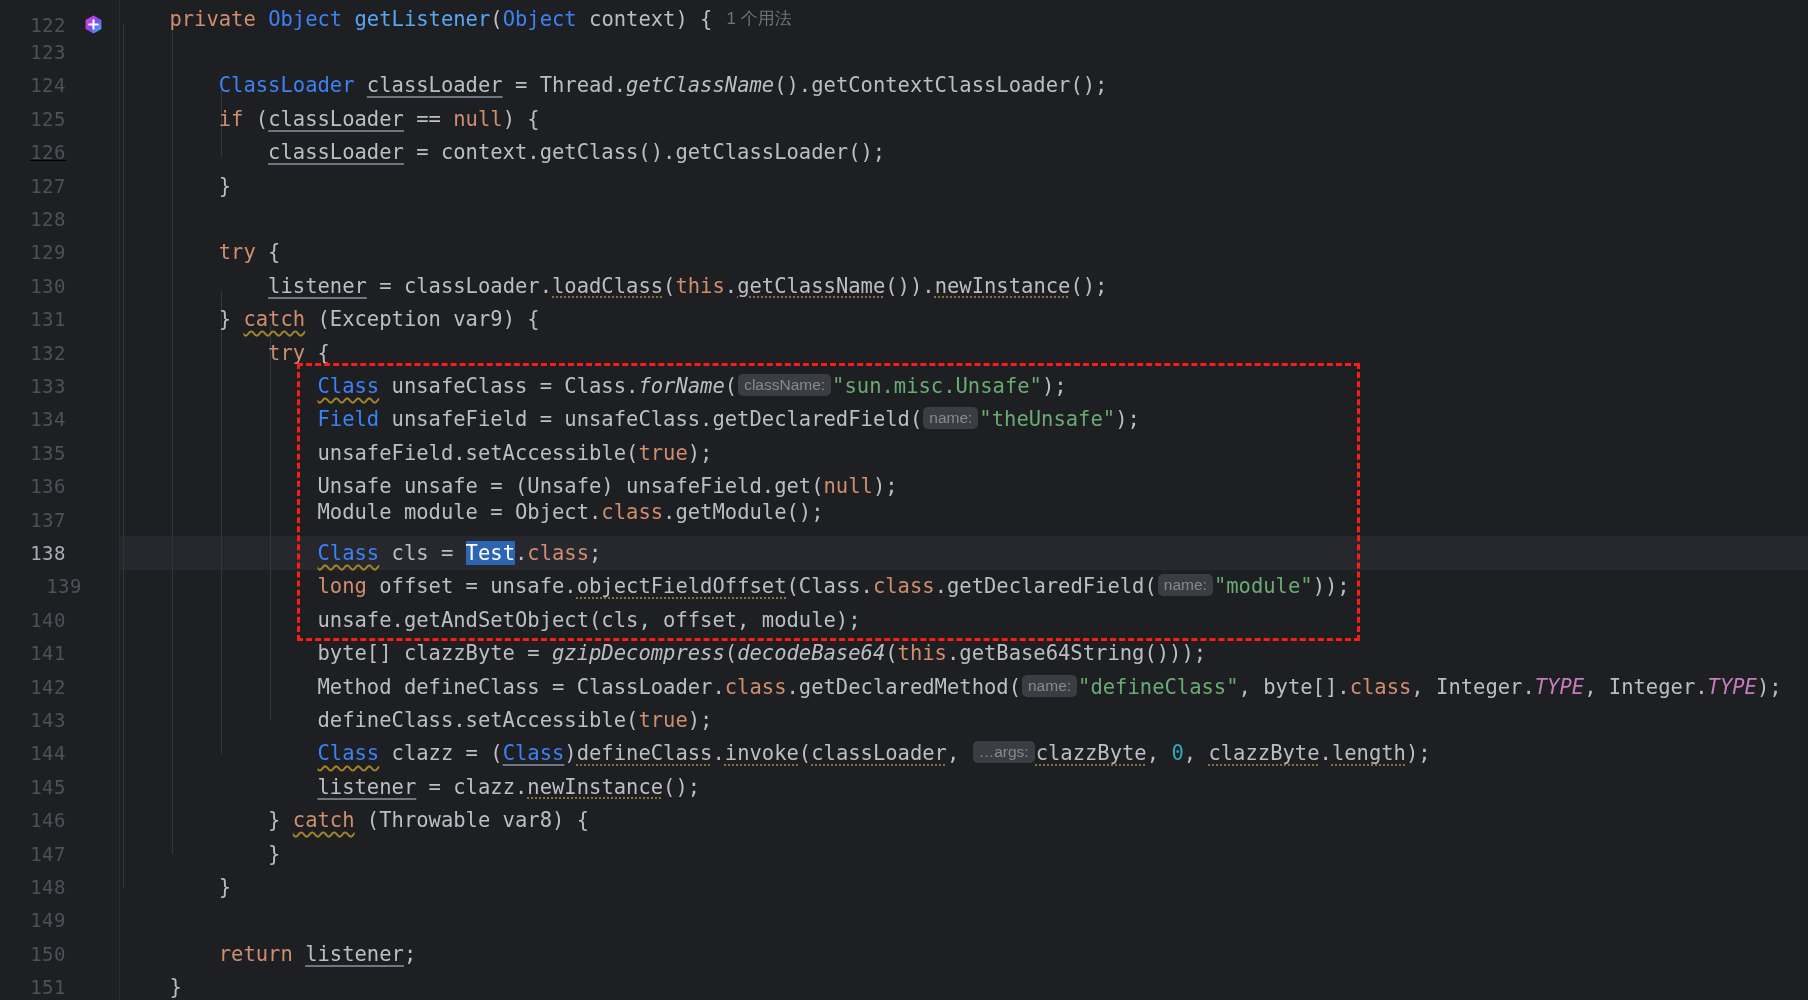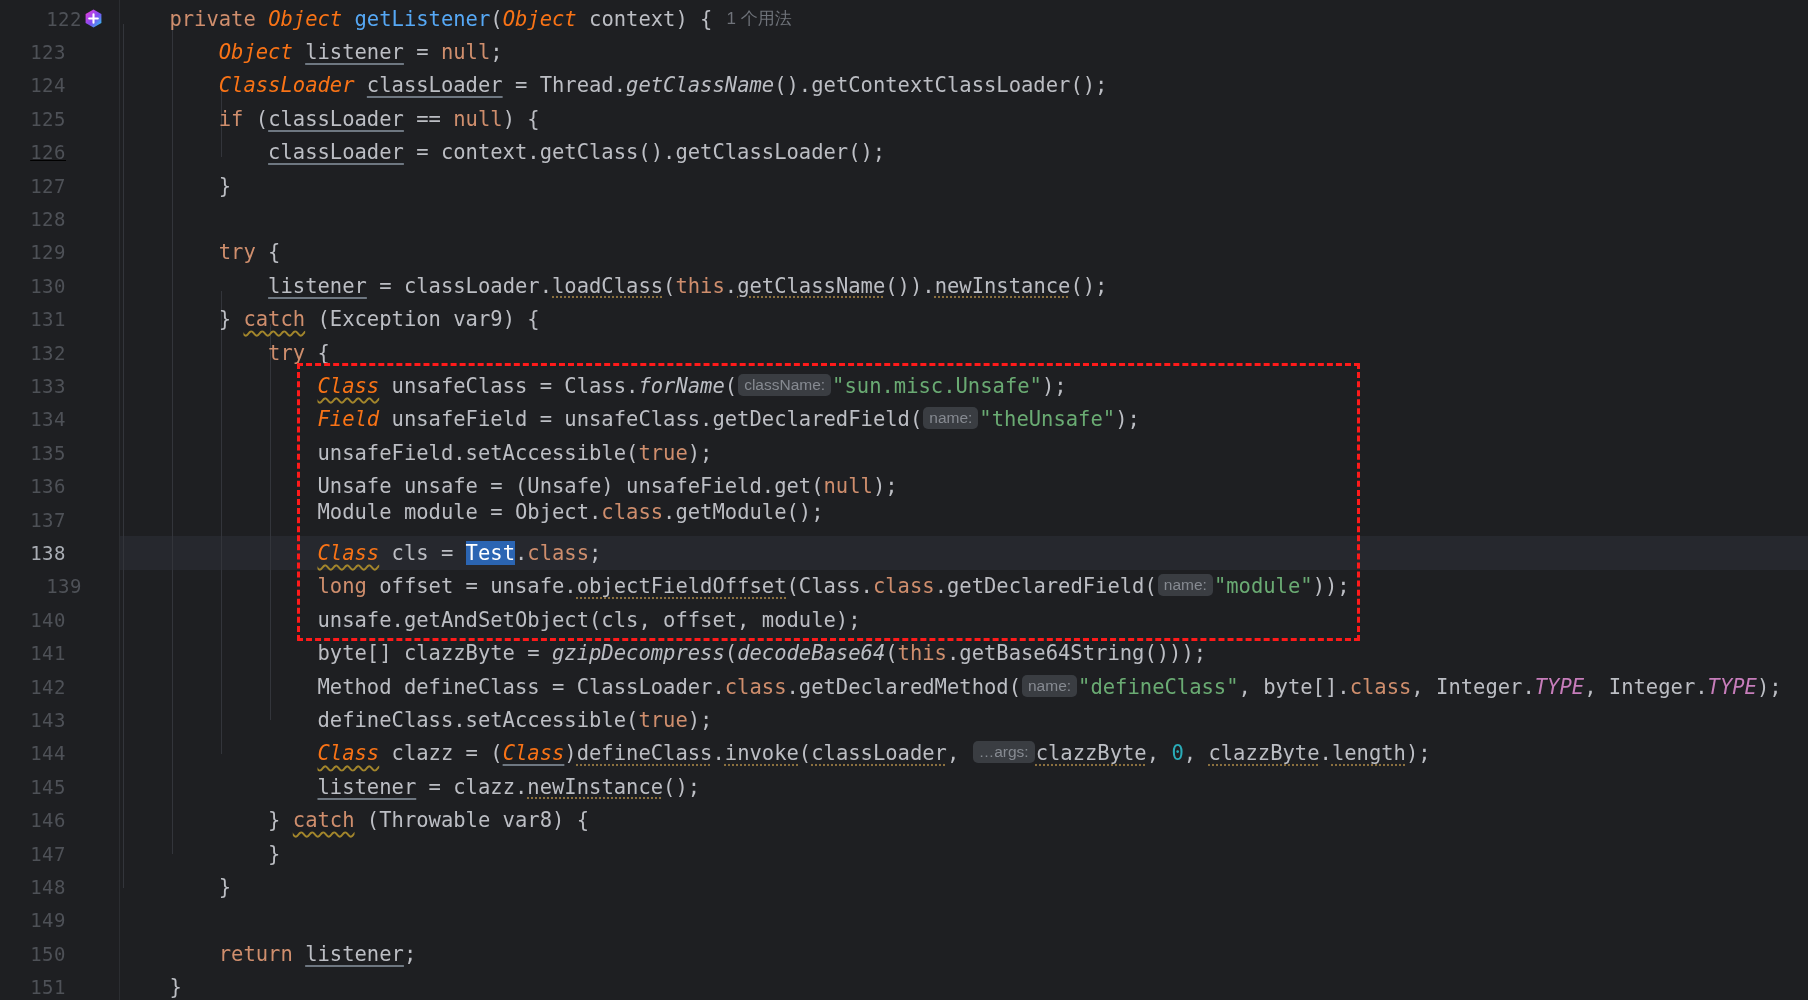--- a/index.html
+++ b/index.html
@@ -82,21 +82,21 @@
   
   .indent-guide {
     position: absolute;
     width: 1px;
     background: #33353B;
   }
 
   
   .kw       { color: #CF8E6D; }            
   .plain    { color: #BCBEC4; }            
-  .type     { color: #f97316; font-style: italic; }
+  .type     { color: #3b82f6; }
   .method   { color: #56A8F5; text-align: center; }
   .str      { color: #6AAB73; }            
   .num      { color: #2AACB8; }            
   .field    { color: #C77DBB; }            
   .classkw  { color: #CF8E6D; }            
   .ital     { font-style: italic; }
   .under    { text-decoration: underline; text-decoration-color: #6E7781; text-underline-offset: 4px; }
   .sel      { background: #2B65B3; color: #FFFFFF; }
 
   
@@ -151,21 +151,21 @@
 </style>
 </head>
 <body>
 
 <div id="editor">
 
   <div class="current-line-bg" id="curline" style="top: 536.4px;"></div>
 
   <div class="gutter">
     <div class="gutter-sep" style="left:119px"></div>
-  <div class="gutter-line" style="top: 2px; padding-left: 16px;">
+  <div class="gutter-line" style="top: 8px;">
         <div class="lineno">122</div>
         <div class="gutter-icon"><svg width="19" height="19" viewBox="0 0 19 19">
             <defs>
               <linearGradient id="g1" x1="0" y1="0" x2="1" y2="1">
                 <stop offset="0%" stop-color="#F23CD9"></stop>
                 <stop offset="55%" stop-color="#7D4BF0"></stop>
                 <stop offset="100%" stop-color="#21D8F0"></stop>
               </linearGradient>
             </defs>
             <polygon points="9.5,0.6 17.4,5.1 17.4,13.9 9.5,18.4 1.6,13.9 1.6,5.1" fill="url(#g1)"></polygon>
@@ -262,21 +262,20 @@
     </div>
 
   <div class="indent-guide" style="left:123px; top:24px; height:864px;"></div>
   <div class="indent-guide" style="left:172px; top:24px; height:830px;"></div>
   <div class="indent-guide" style="left:221px; top:291px; height:463px;"></div>
   <div class="indent-guide" style="left:221px; top:90px; height:67px;"></div>
   <div class="indent-guide" style="left:270px; top:324px; height:396px;"></div>
 
   <div class="code-area" id="code">
       <div class="code-line" style="top: 2px;"><span class="code-text"><span class="plain">    </span><span class="kw">private</span><span class="plain"> </span><span class="type">Object</span><span class="plain"> </span><span class="method">getListener</span><span class="plain">(</span><span class="type">Object</span><span class="plain"> context) {</span><span class="usages">1 个用法</span></span></div>
-      <div class="code-line" style="top: 35.4px;"><span class="code-text"><span class="plain">        </span><span class="type">Object</span><span class="plain"> </span><span class="plain under">listener</span><span class="plain"> = </span><span class="kw">null</span><span class="plain">;</span></span></div>
       <div class="code-line" style="top: 68.8px;"><span class="code-text"><span class="plain">        </span><span class="type">ClassLoader</span><span class="plain"> </span><span class="plain under">classLoader</span><span class="plain"> = </span><span class="plain">Thread.</span><span class="plain ital">getClassName</span><span class="plain">().getContextClassLoader();</span></span></div>
       <div class="code-line" style="top: 102.2px;"><span class="code-text"><span class="plain">        </span><span class="kw">if</span><span class="plain"> (</span><span class="plain under">classLoader</span><span class="plain"> == </span><span class="kw">null</span><span class="plain">) {</span></span></div>
       <div class="code-line" style="top: 135.6px;"><span class="code-text"><span class="plain">            </span><span class="plain under">classLoader</span><span class="plain"> = context.getClass().getClassLoader();</span></span></div>
       <div class="code-line" style="top: 169px;"><span class="code-text"><span class="plain">        </span><span class="plain">}</span></span></div>
       <div class="code-line" style="top: 202.4px;"><span class="code-text"></span></div>
       <div class="code-line" style="top: 235.8px;"><span class="code-text"><span class="plain">        </span><span class="kw">try</span><span class="plain"> {</span></span></div>
       <div class="code-line" style="top: 269.2px;"><span class="code-text"><span class="plain">            </span><span class="plain under">listener</span><span class="plain"> = </span><span class="plain">classLoader.</span><span class="plain dotted">loadClass</span><span class="plain">(</span><span class="kw">this</span><span class="plain">.</span><span class="plain dotted">getClassName</span><span class="plain">()).</span><span class="plain dotted">newInstance</span><span class="plain">();</span></span></div>
       <div class="code-line" style="top: 302.6px;"><span class="code-text"><span class="plain">        </span><span class="plain">} </span><span class="kw squig">catch</span><span class="plain"> (Exception var9) {</span></span></div>
       <div class="code-line" style="top: 336px;"><span class="code-text"><span class="plain">            </span><span class="kw">try</span><span class="plain"> {</span></span></div>
       <div class="code-line" style="top: 402.8px;"><span class="code-text"><span class="plain">                </span><span class="type">Field</span><span class="plain"> unsafeField = unsafeClass.getDeclaredField(</span><span class="hint">name:</span><span class="str">"theUnsafe"</span><span class="plain">);</span></span></div>

